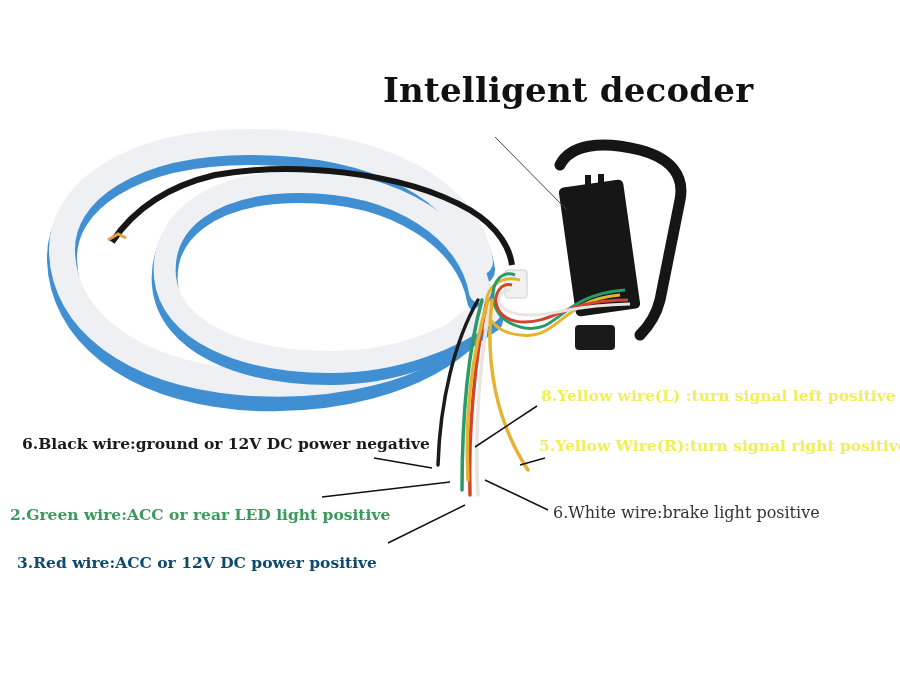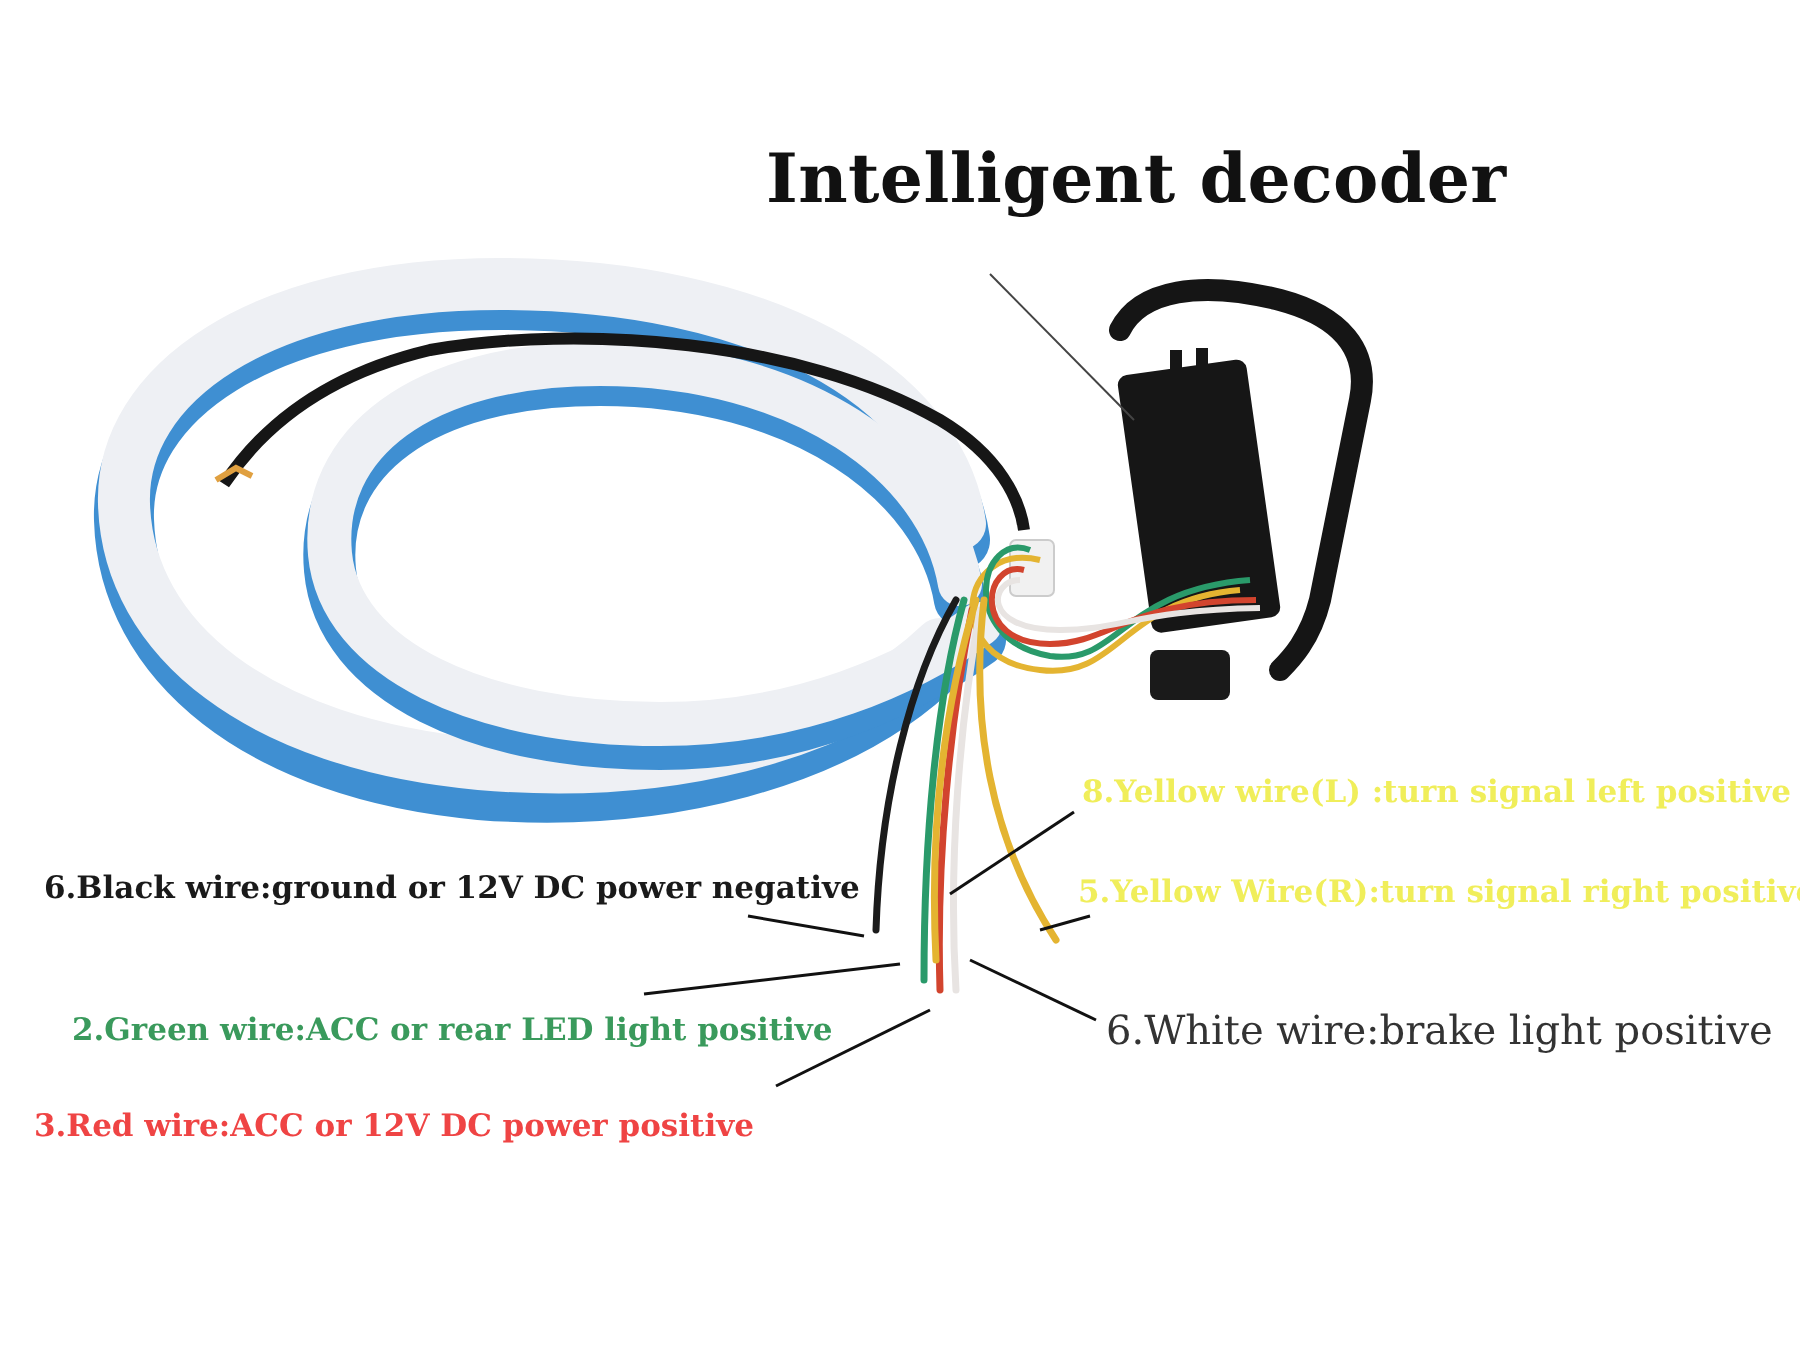--- a/index.html
+++ b/index.html
@@ -1,24 +1,24 @@
 <!DOCTYPE html>
 <html><head>
   <meta charset="utf-8">
   <style>
     html, body { margin: 0; padding: 0; background: #ffffff; }
     body { width: 900px; height: 675px; position: relative; overflow: hidden; font-family: "DejaVu Serif", "Liberation Serif", serif; }
     .title { position: absolute; left: 344px; top: 70px; font-size: 34px; font-weight: bold; color: #111; letter-spacing: 0.2px; white-space: nowrap; margin-left: 39px; }
     .label { position: absolute; font-size: 15.5px; font-weight: bold; white-space: nowrap; }
     .l1 { left: 22px; top: 434px; color: #1a1a1a; }
-    .l2 { left: 36px; top: 505px; color: #3a9a5c; }
-    .l3 { left: 17px; top: 553px; color: #ef4444; }
+    .l2 { left: 10px; top: 505px; color: #3a9a5c; }
+    .l3 { left: 17px; top: 553px; color: #0c4a6e; }
     .l4 { left: 541px; top: 386px; color: #f0ee5a; }
     .l5 { left: 539px; top: 436px; color: #f0ee5a; }
-    .l6 { left: 553px; top: 503px; color: #333333; font-weight: normal; font-size: 20px; text-align: right; }
+    .l6 { left: 553px; top: 503px; color: #333333; font-weight: normal; font-size: 16px; text-align: right; }
     svg.art { position: absolute; left: 0; top: 0; }
   </style>
 </head>
 <body>
 
 <svg class="art" width="900" height="675" viewBox="0 0 900 675">
 
   <g>
     <path d="M480,270 C470,200 380,150 250,150 C130,150 60,200 62,260 C64,330 130,385 240,395 C330,402 420,380 470,330" fill="none" stroke="#3f8fd2" stroke-width="30" stroke-linecap="round"></path>
     <path d="M480,262 C470,192 380,142 250,142 C130,142 60,192 62,252 C64,320 130,372 240,382 C330,390 420,370 470,322" fill="none" stroke="#eef0f4" stroke-width="26" stroke-linecap="round"></path>

